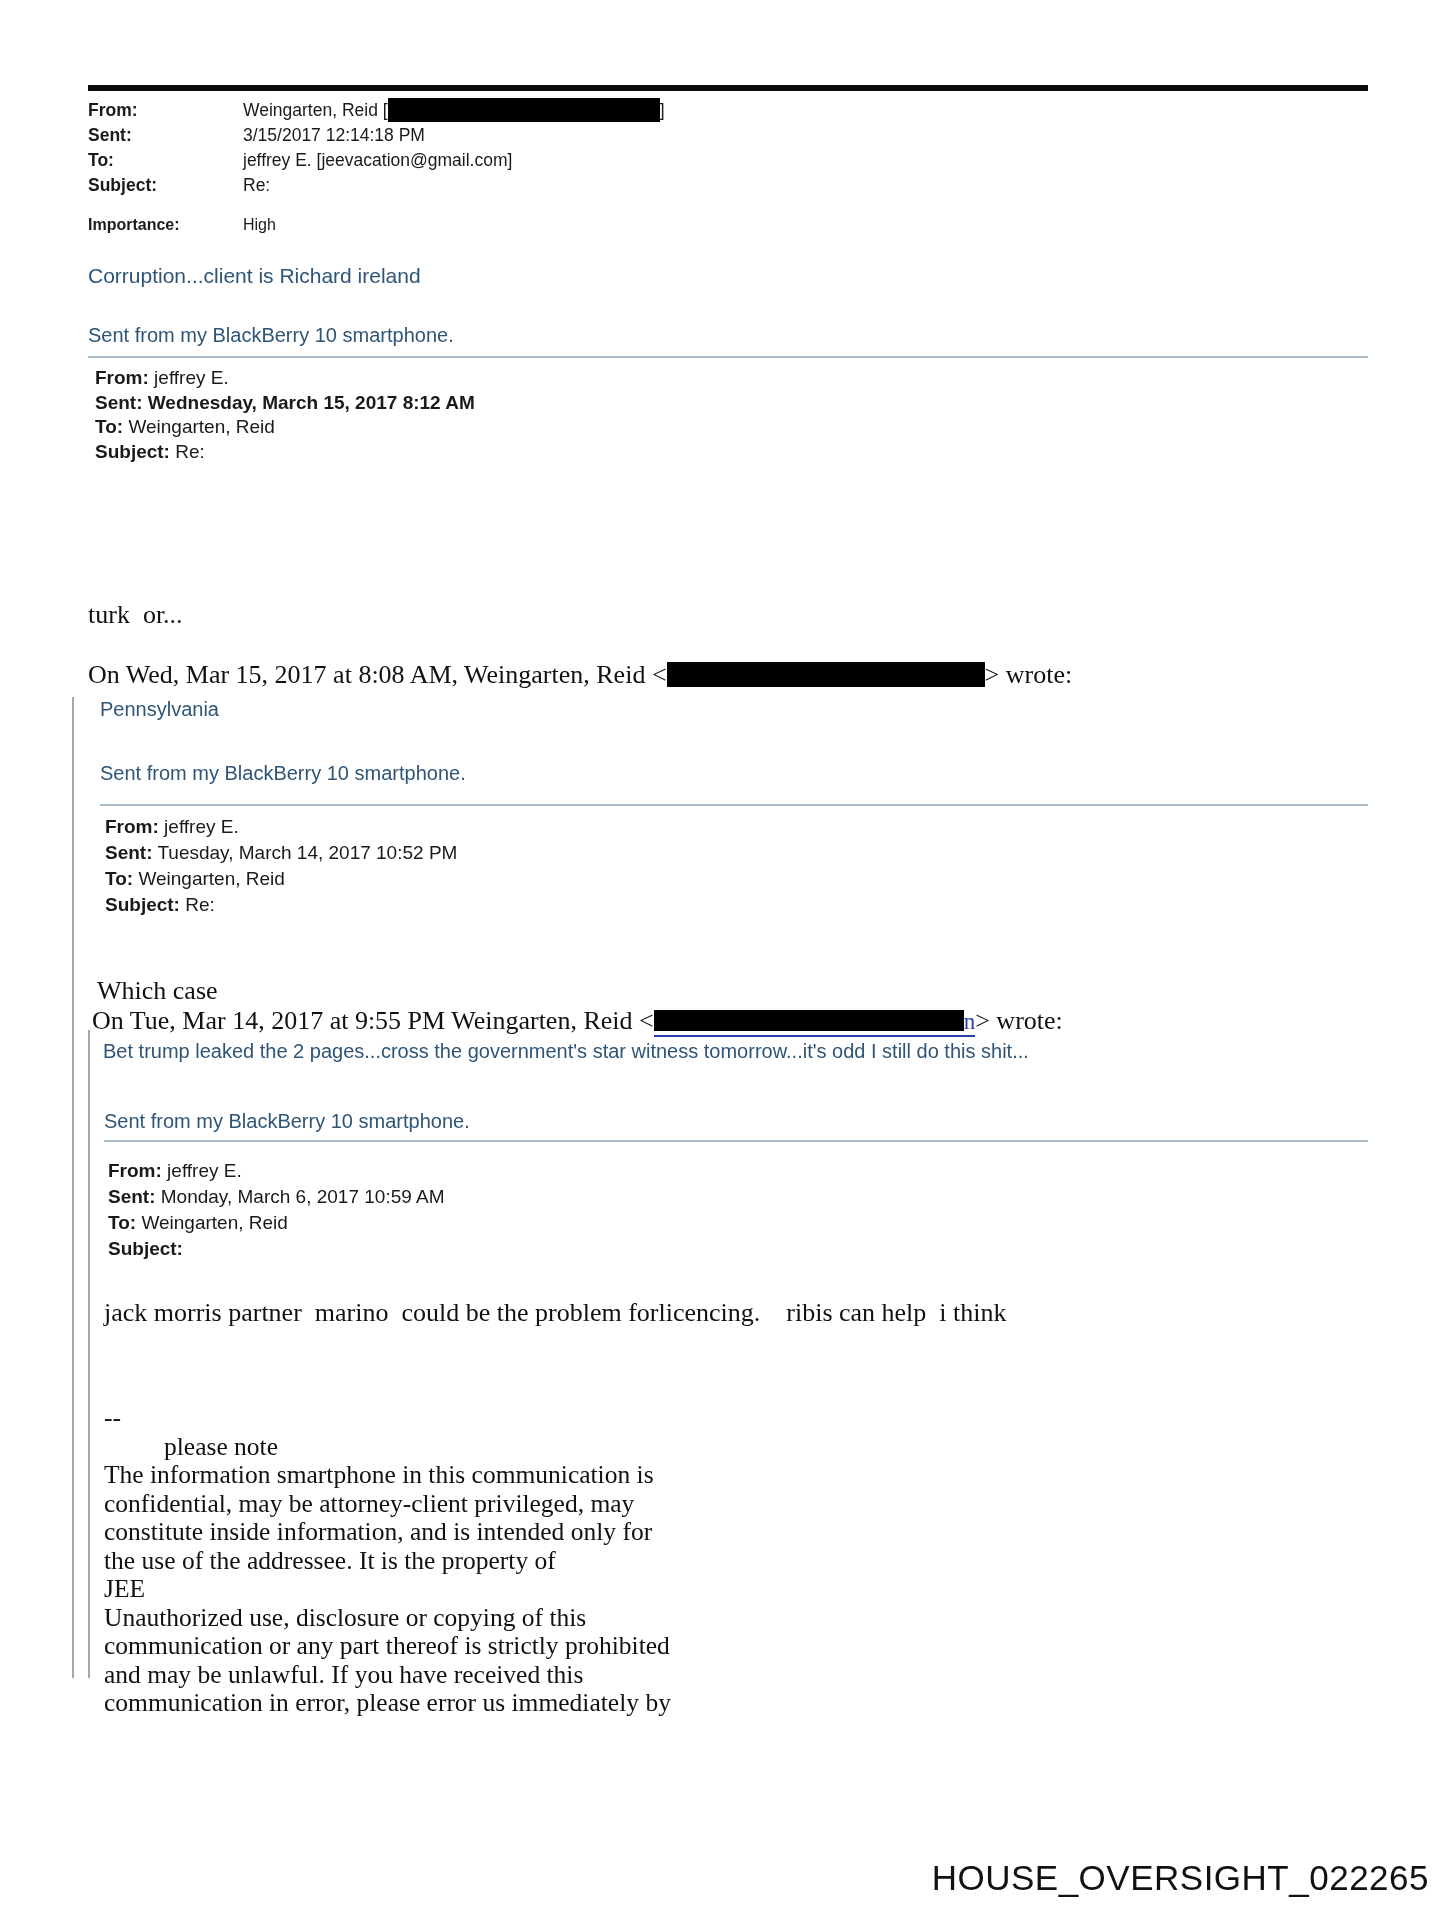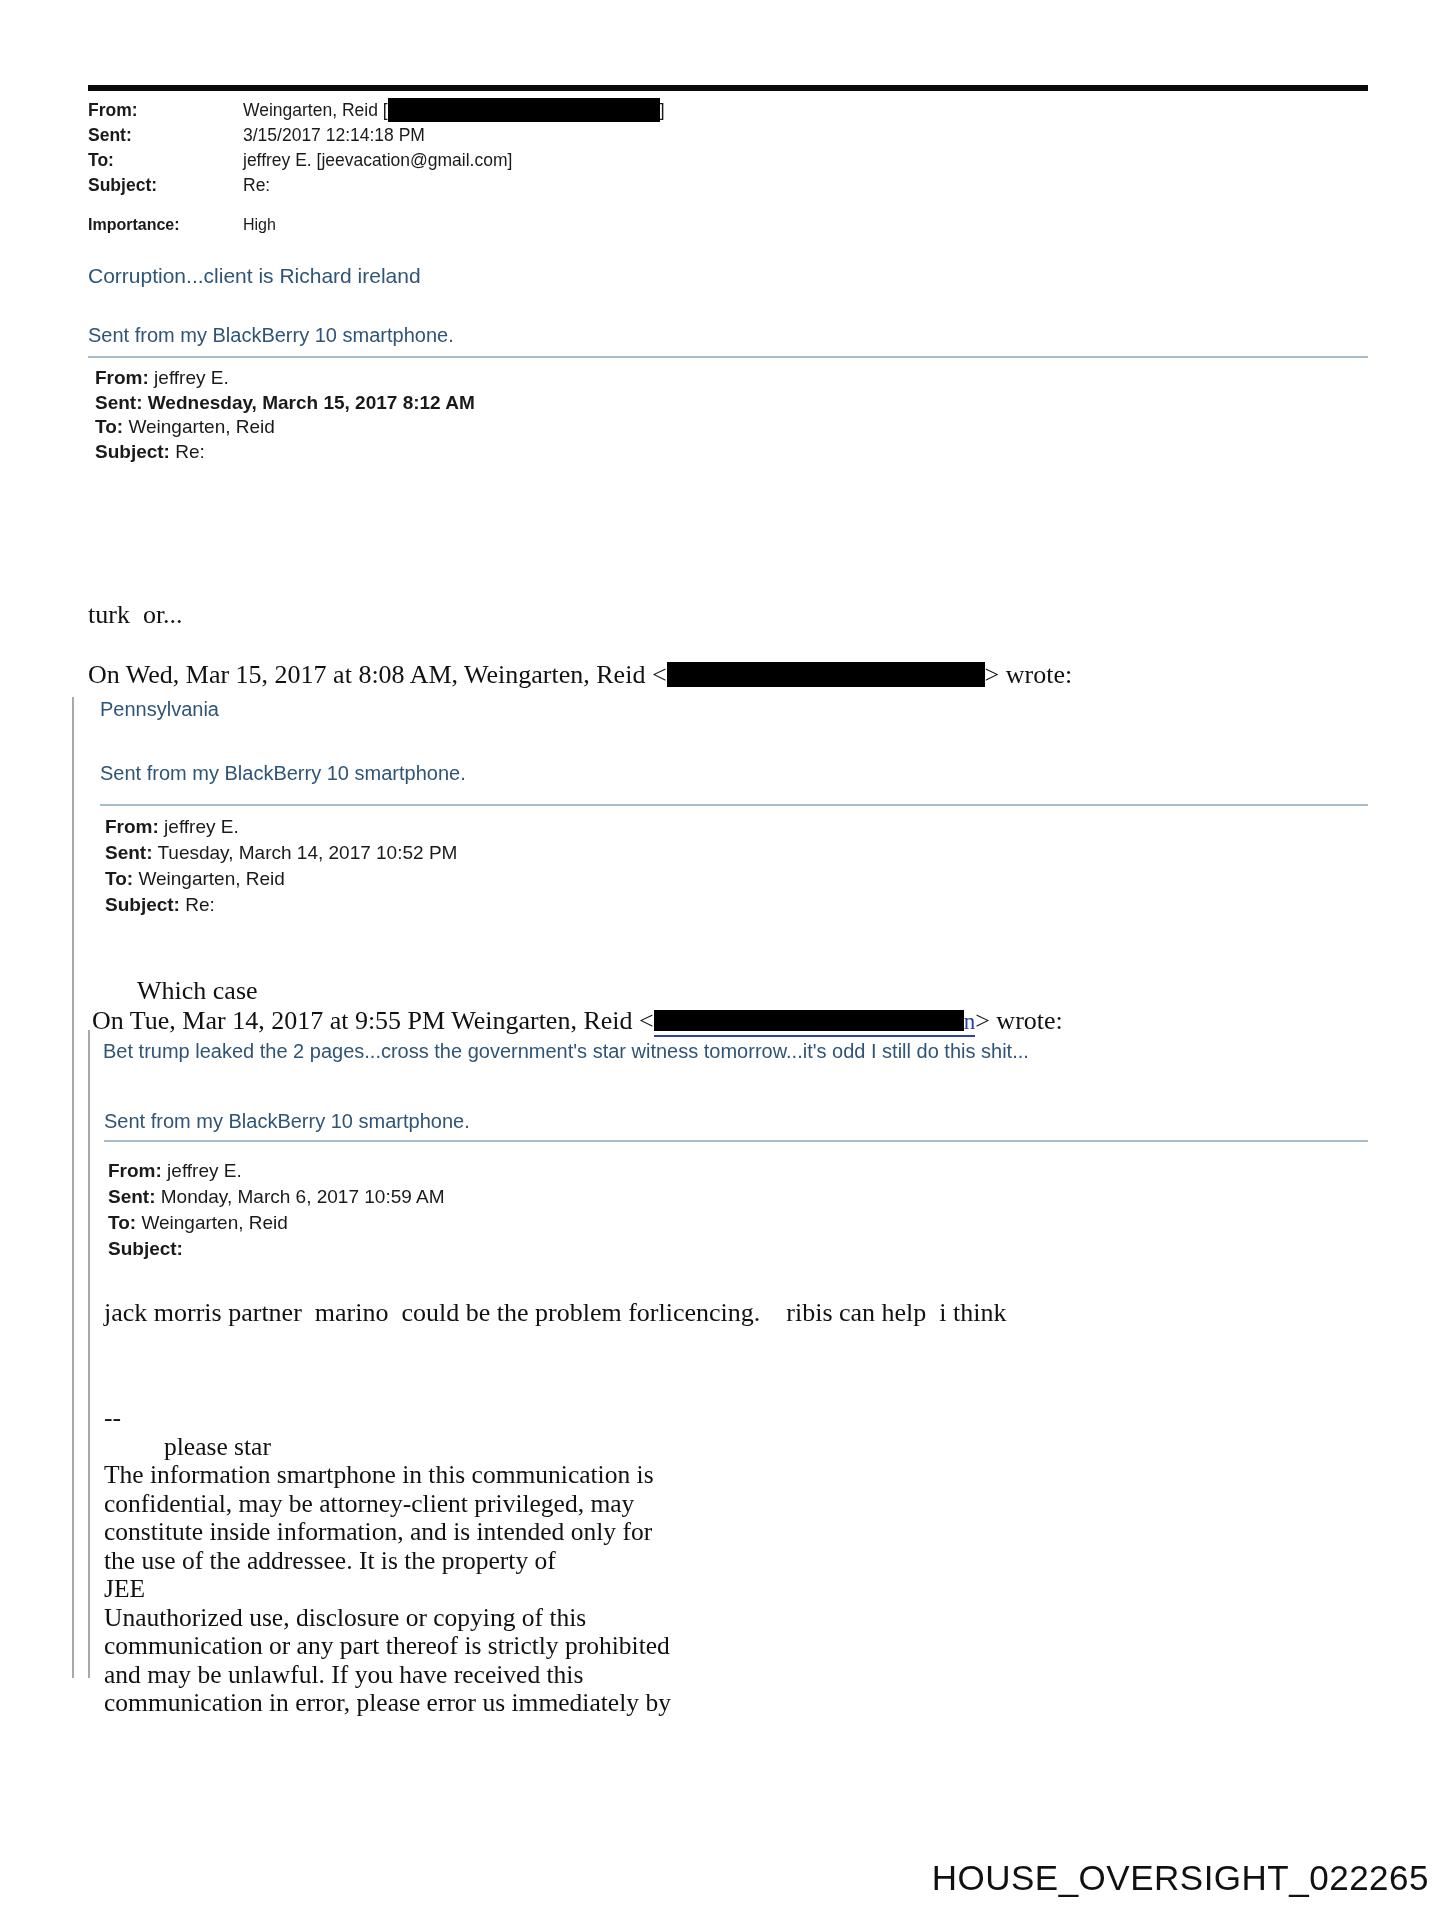--- a/index.html
+++ b/index.html
@@ -31,21 +31,21 @@
   .turk{left:88px;top:600px;}
   .onwed{left:88px;top:660px;white-space:pre;}
   .redact2{display:inline-block;width:318px;height:25px;background:#000;vertical-align:-4px;}
   
   .vline{width:2px;background:#a8a8a8;}
   .vline1{left:72px;top:697px;height:981px;}
   .vline2{left:88px;top:1030px;height:648px;}
   .penn{left:100px;top:698px;font-size:20px;}
   .sig2{left:100px;top:762px;font-size:20px;}
   .rule2{left:100px;top:804px;width:1268px;}
-  .whichcase{left:97px;top:976px;margin-left:40px;}
+  .whichcase{left:97px;top:976px;}
   .ontue{left:92px;top:1006px;white-space:pre;}
   .rlink{border-bottom:2px solid #2a3fae;}
   .redact3{display:inline-block;width:310px;height:21px;background:#000;vertical-align:-2px;}
   .linkchar{color:#2a3fae;font-size:23px;}
   .bettrump{left:103px;top:1040px;font-size:20px;}
   .sig3{left:104px;top:1110px;font-size:20px;}
   .rule3{left:104px;top:1140px;width:1264px;}
   .jack{left:104px;top:1298px;white-space:pre;}
   .closing{left:104px;top:1404px;font-size:25.5px;line-height:28.5px;}
   .note-indent{padding-left:60px;}
@@ -119,21 +119,21 @@
   <div><b>From:</b><span style="white-space:pre;"> jeffrey E.</span></div>
   <div><b>Sent:</b><span style="white-space:pre;"> Monday, March 6, 2017 10:59 AM</span></div>
   <div><b>To:</b><span style="white-space:pre;"> Weingarten, Reid</span></div>
   <div><b>Subject:</b><span style="white-space:pre;"></span></div>
 </div>
 
 <div class="abs serif jack">jack morris partner  marino  could be the problem forlicencing.    ribis can help  i think</div>
 
 <div class="abs serif closing">
   <div>--</div>
-  <div class="note-indent">please star</div>
+  <div class="note-indent">please note</div>
   <div>The information smartphone in this communication is</div>
   <div>confidential, may be attorney-client privileged, may</div>
   <div>constitute inside information, and is intended only for</div>
   <div>the use of the addressee. It is the property of</div>
   <div>JEE</div>
   <div>Unauthorized use, disclosure or copying of this</div>
   <div>communication or any part thereof is strictly prohibited</div>
   <div>and may be unlawful. If you have received this</div>
   <div>communication in error, please error us immediately by</div>
 </div>

